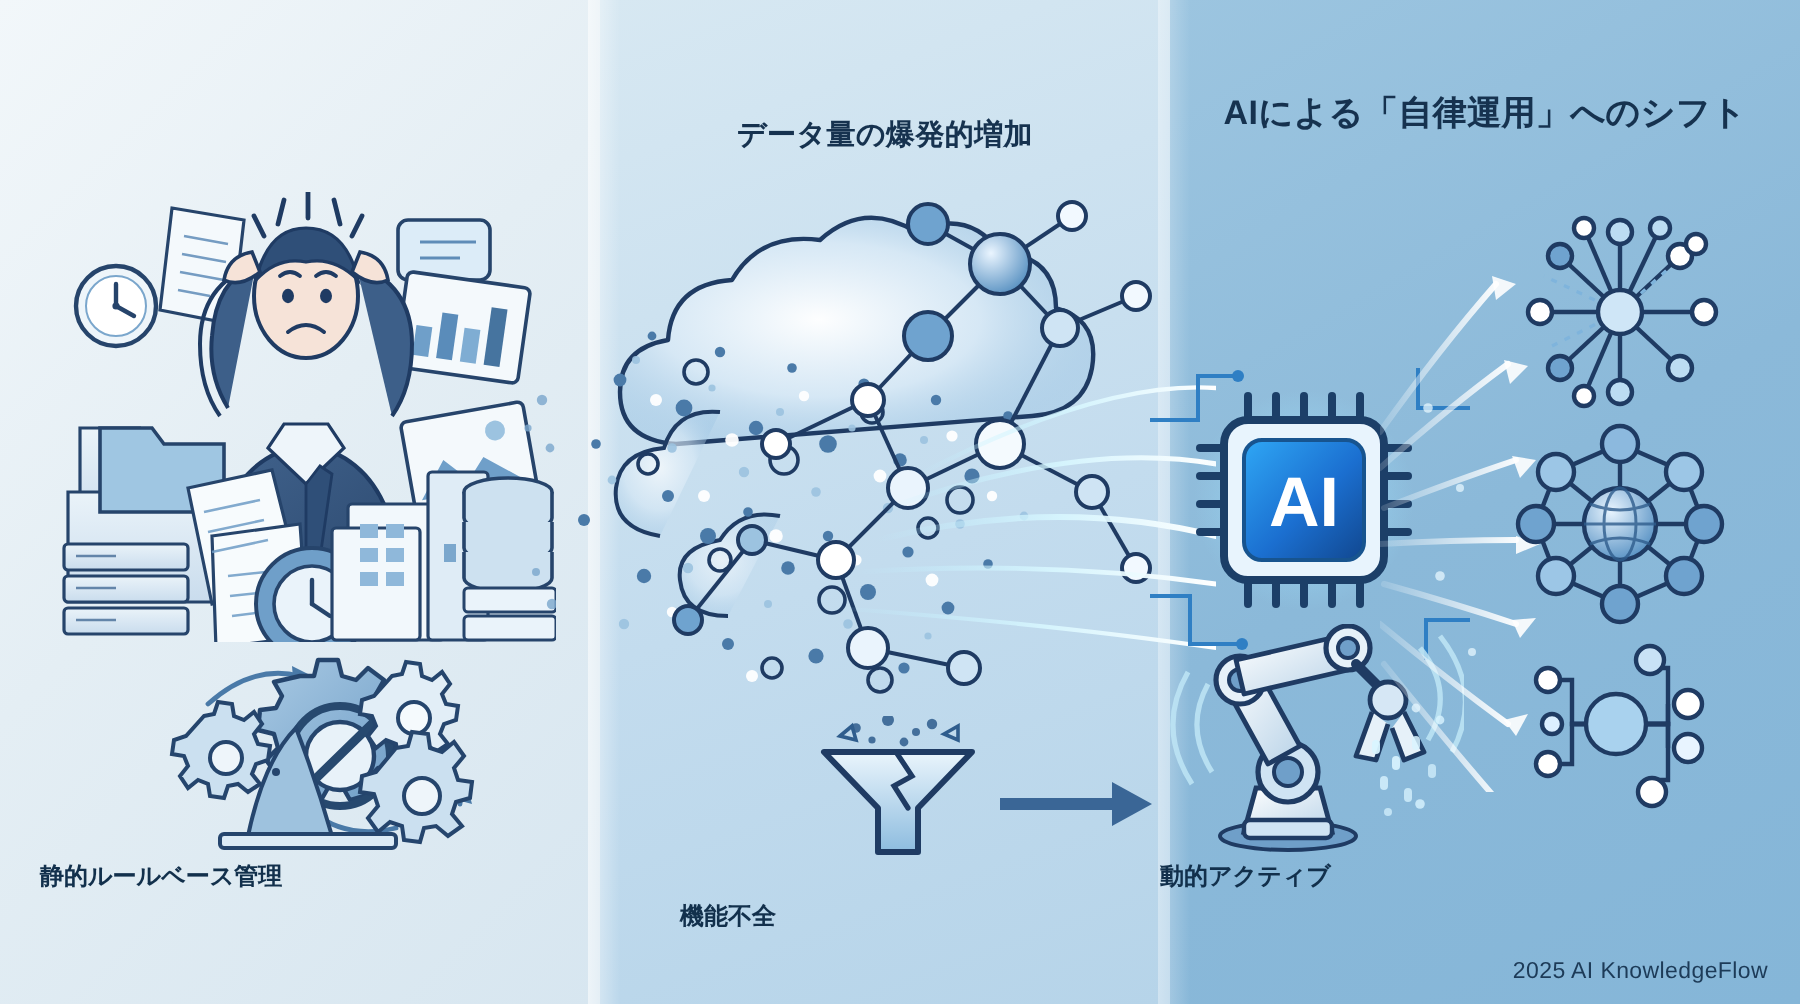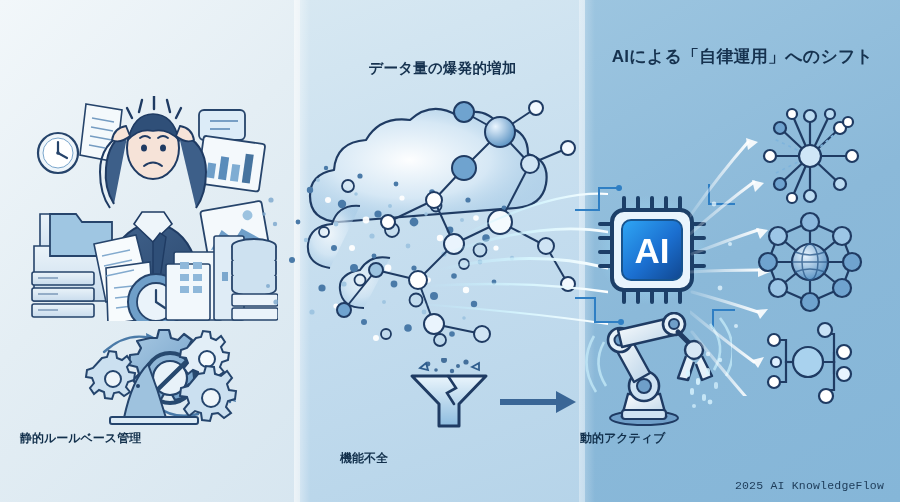--- a/index.html
+++ b/index.html
@@ -35,21 +35,21 @@
 
   
   .caption { position:absolute; color:#12304c; font-weight:bold;
     font-size:12px; text-align:left; line-height:1.35; }
   #c1 { left:20px; top:430px; width:260px; }
   #c2 { left:340px; top:450px; width:170px; }
   #c3 { left:580px; top:430px; width:210px; }
   #sideLabel { position:absolute; left:742px; top:372px; width:150px;
     color:#14334f; font-weight:bold; font-size:14.5px; line-height:1.45; }
   #footer { position:absolute; right:16px; bottom:10px;
-    color:#1d3b58; font-size:11.5px; letter-spacing:.2px;font-family:Liberation Mono, monospace; }
+    color:#1d3b58; font-size:11.5px; letter-spacing:.2px; }
 
   svg { display:block; }
   .abs { position:absolute; }
 </style>
 </head>
 <body>
 
 <div id="canvas">
 
   <div class="panel" id="panel1"></div>

